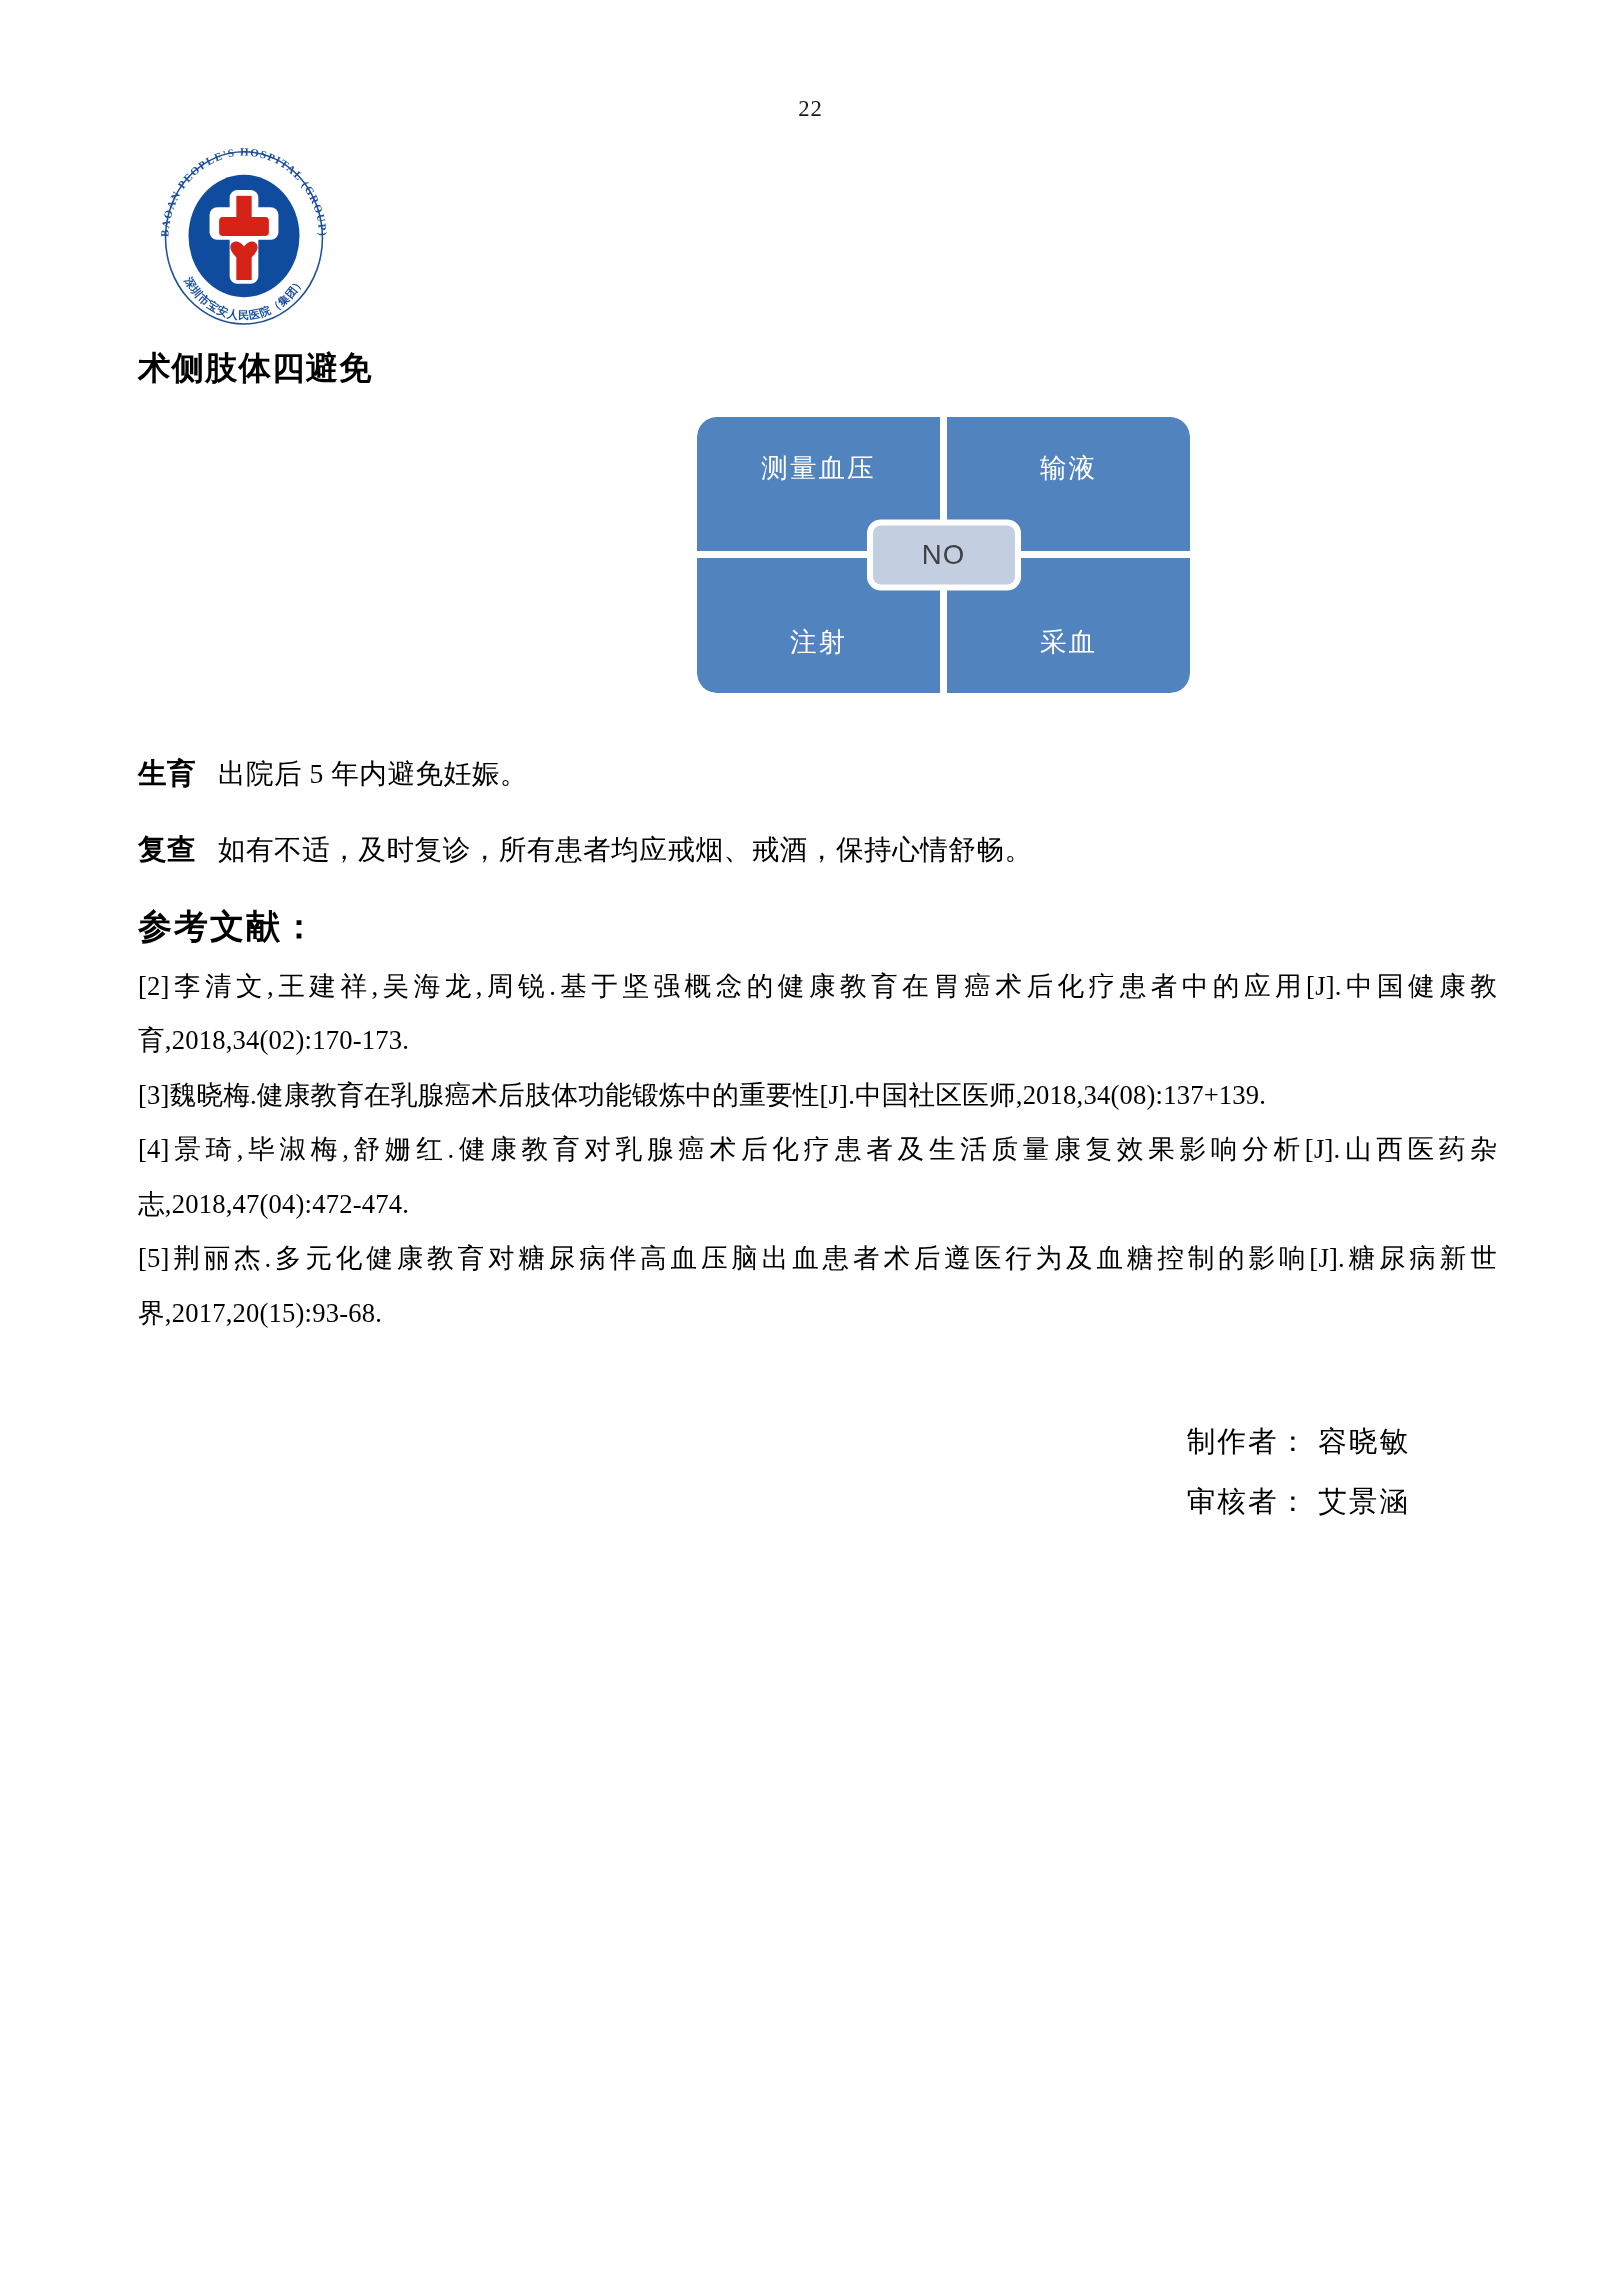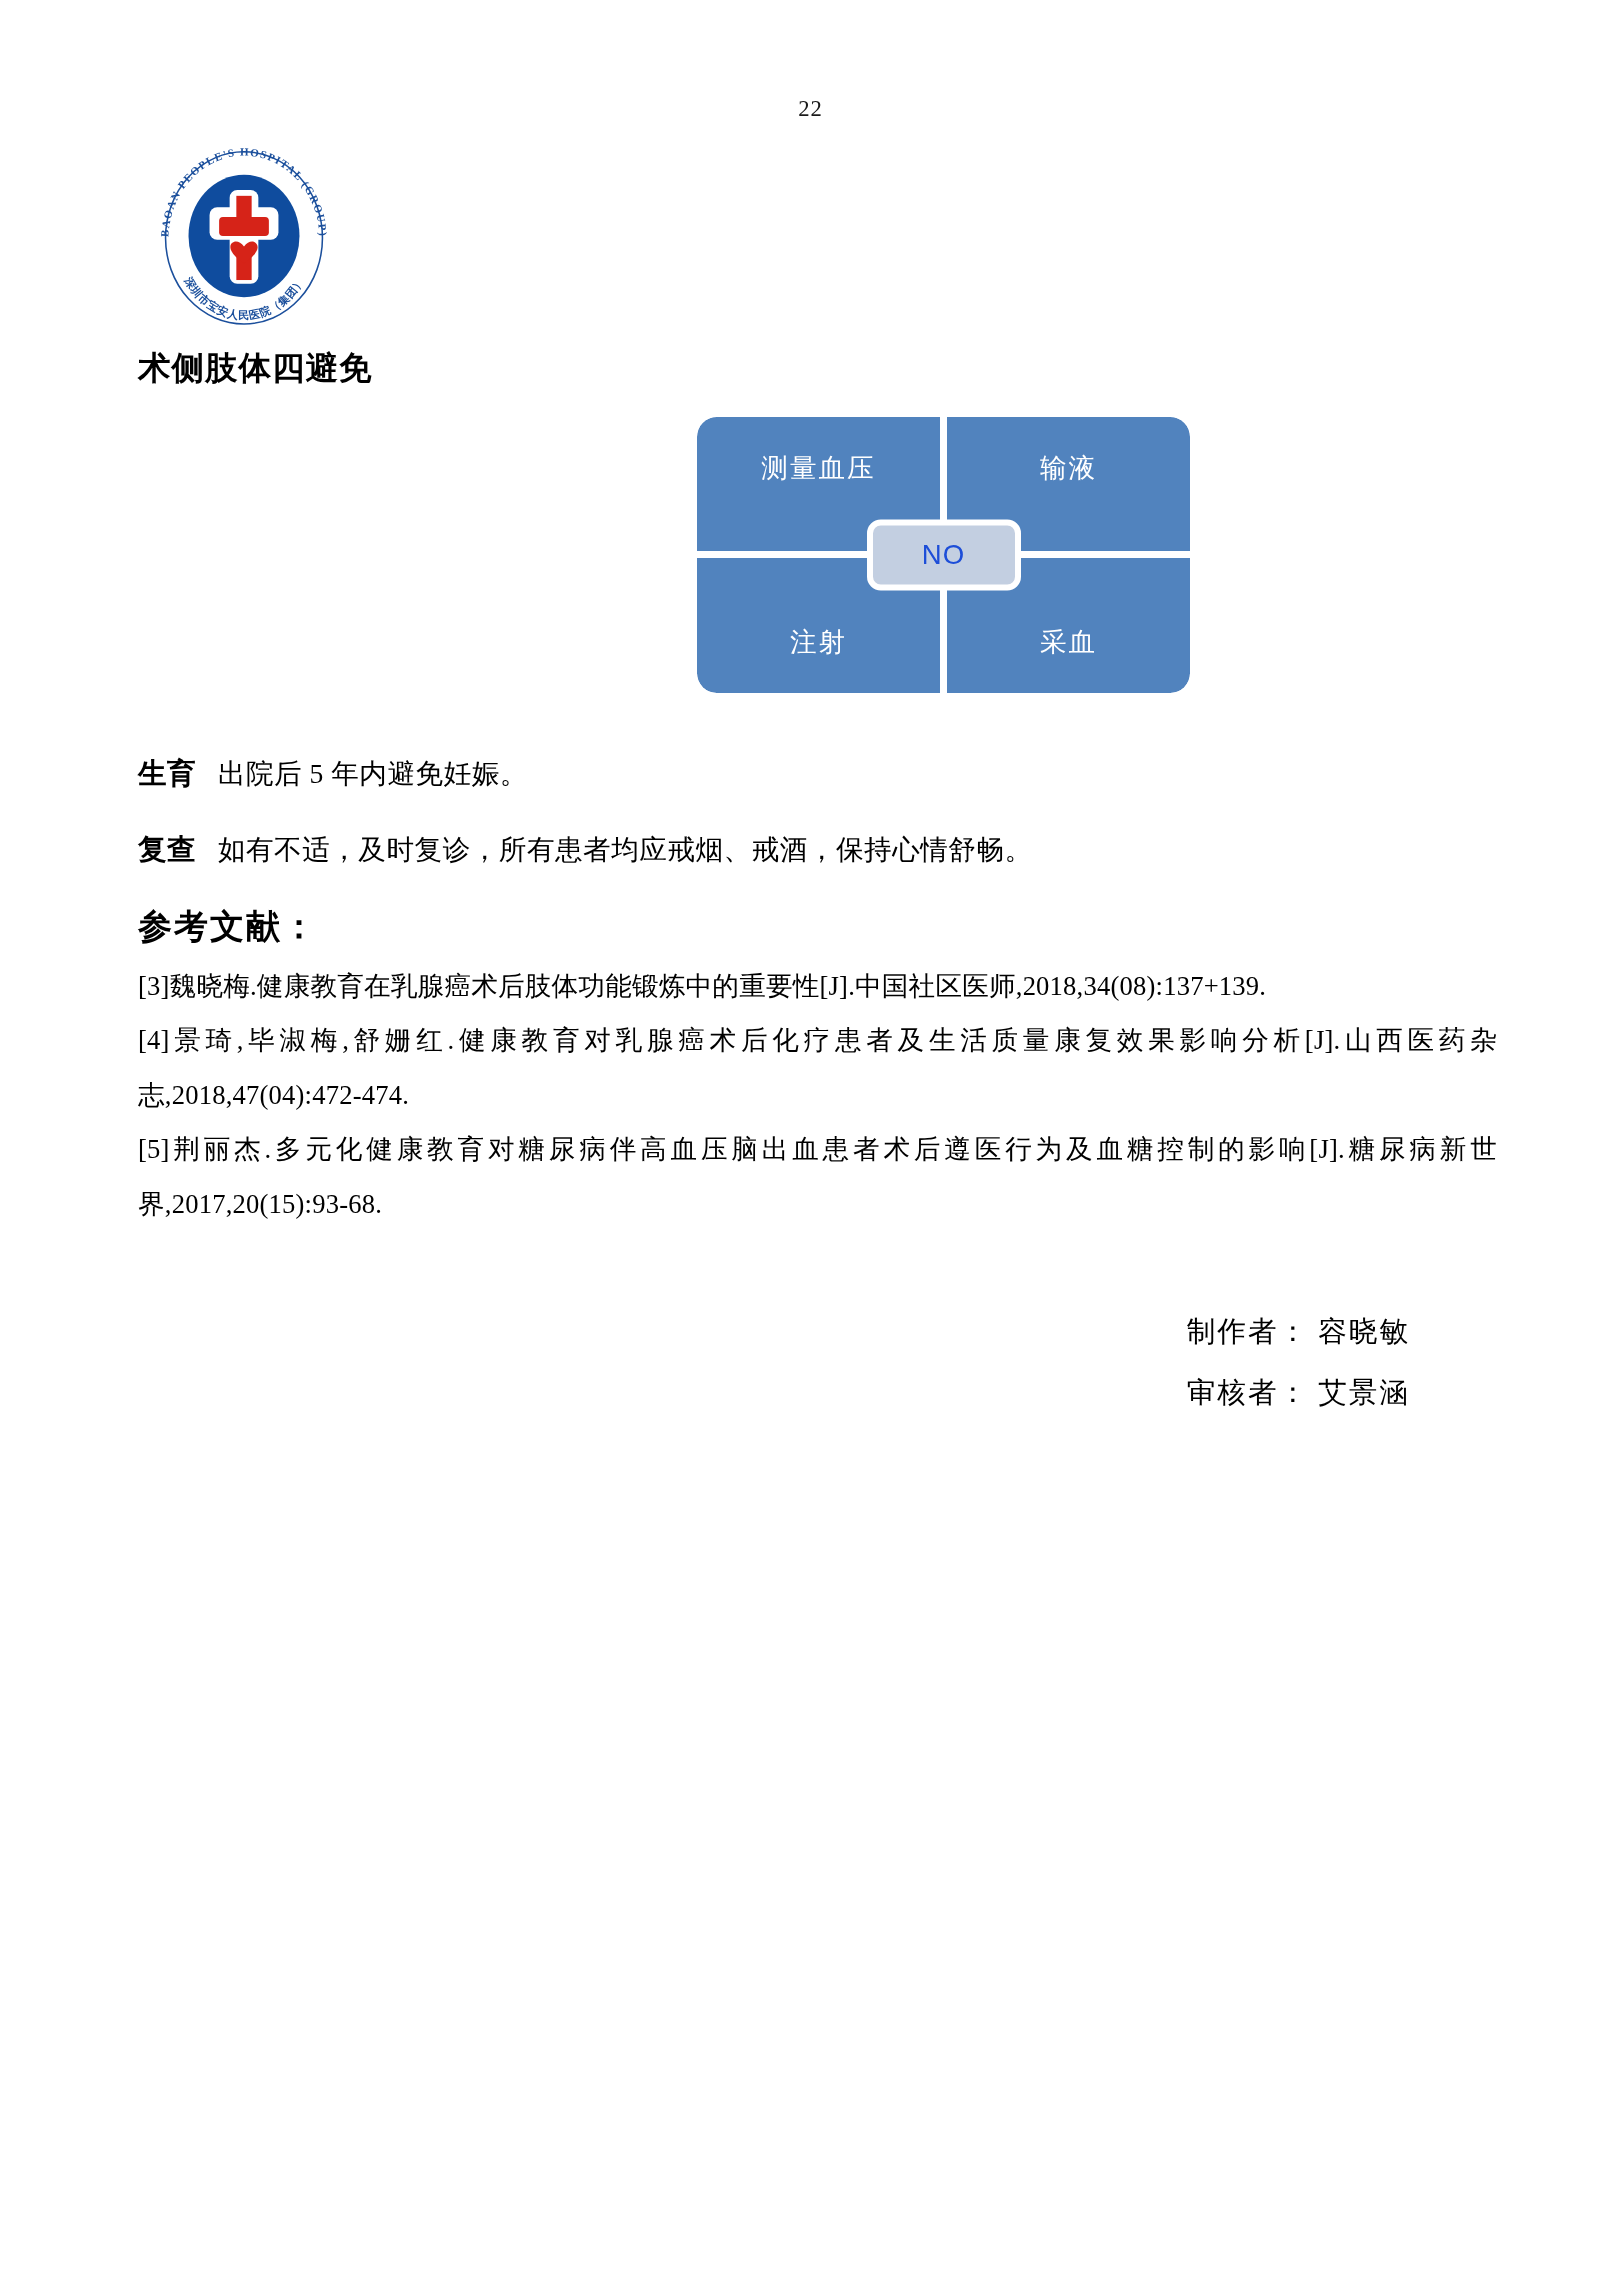--- a/index.html
+++ b/index.html
@@ -105,21 +105,21 @@
     width: 154px;
     height: 71px;
     background: #c3cfe1;
     border: 6.9px solid #ffffff;
     border-radius: 13.8px;
     display: flex;
     align-items: center;
     justify-content: center;
     font-family: "Liberation Sans", sans-serif;
     font-size: 27.6px;
-    color: #1d4ed8;
+    color: #404040;
     letter-spacing: 1px;
     box-sizing: border-box;
   }
 
   
   .para {
     font-family: "Liberation Serif", "DejaVu Serif", serif;
     font-size: 27.6px;
     line-height: 1.85;
     margin: 0;
@@ -237,20 +237,21 @@
       <span class="lead">生育</span><span>出院后 5 年内避免妊娠。</span>
     </p>
 
     <p class="para p-review">
       <span class="lead">复查</span><span>如有不适，及时复诊，所有患者均应戒烟、戒酒，保持心情舒畅。</span>
     </p>
 
     <h2 class="ref-heading">参考文献：</h2>
 
     <ul class="ref-list">
+      <li class="ref-item">[2]李清文,王建祥,吴海龙,周锐.基于坚强概念的健康教育在胃癌术后化疗患者中的应用[J].中国健康教育,2018,34(02):170-173.</li>
       <li class="ref-item">[3]魏晓梅.健康教育在乳腺癌术后肢体功能锻炼中的重要性[J].中国社区医师,2018,34(08):137+139.</li>
       <li class="ref-item">[4]景琦,毕淑梅,舒姗红.健康教育对乳腺癌术后化疗患者及生活质量康复效果影响分析[J].山西医药杂志,2018,47(04):472-474.</li>
       <li class="ref-item">[5]荆丽杰.多元化健康教育对糖尿病伴高血压脑出血患者术后遵医行为及血糖控制的影响[J].糖尿病新世界,2017,20(15):93-68.</li>
     </ul>
 
     <div class="sign-block">
       <div class="sign-line">制作者： 容晓敏</div>
       <div class="sign-line">审核者： 艾景涵</div>
     </div>
 

